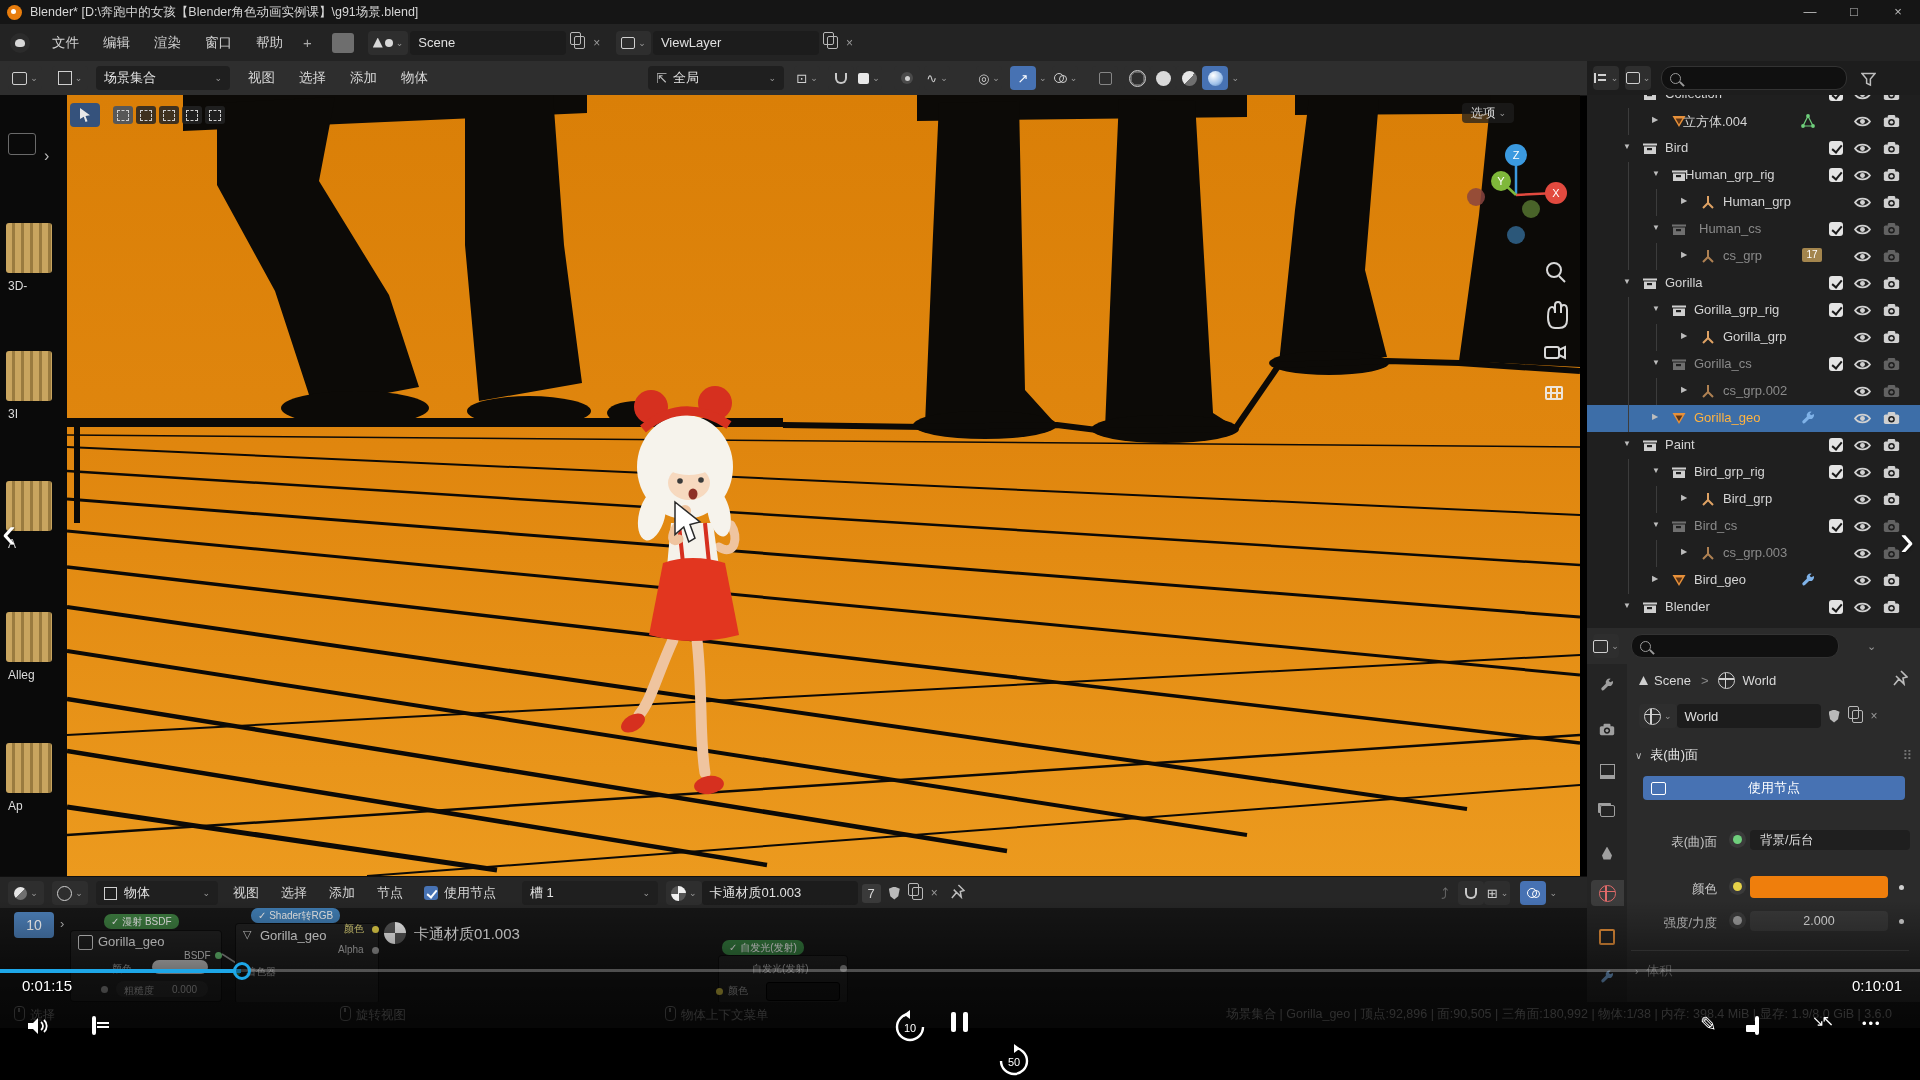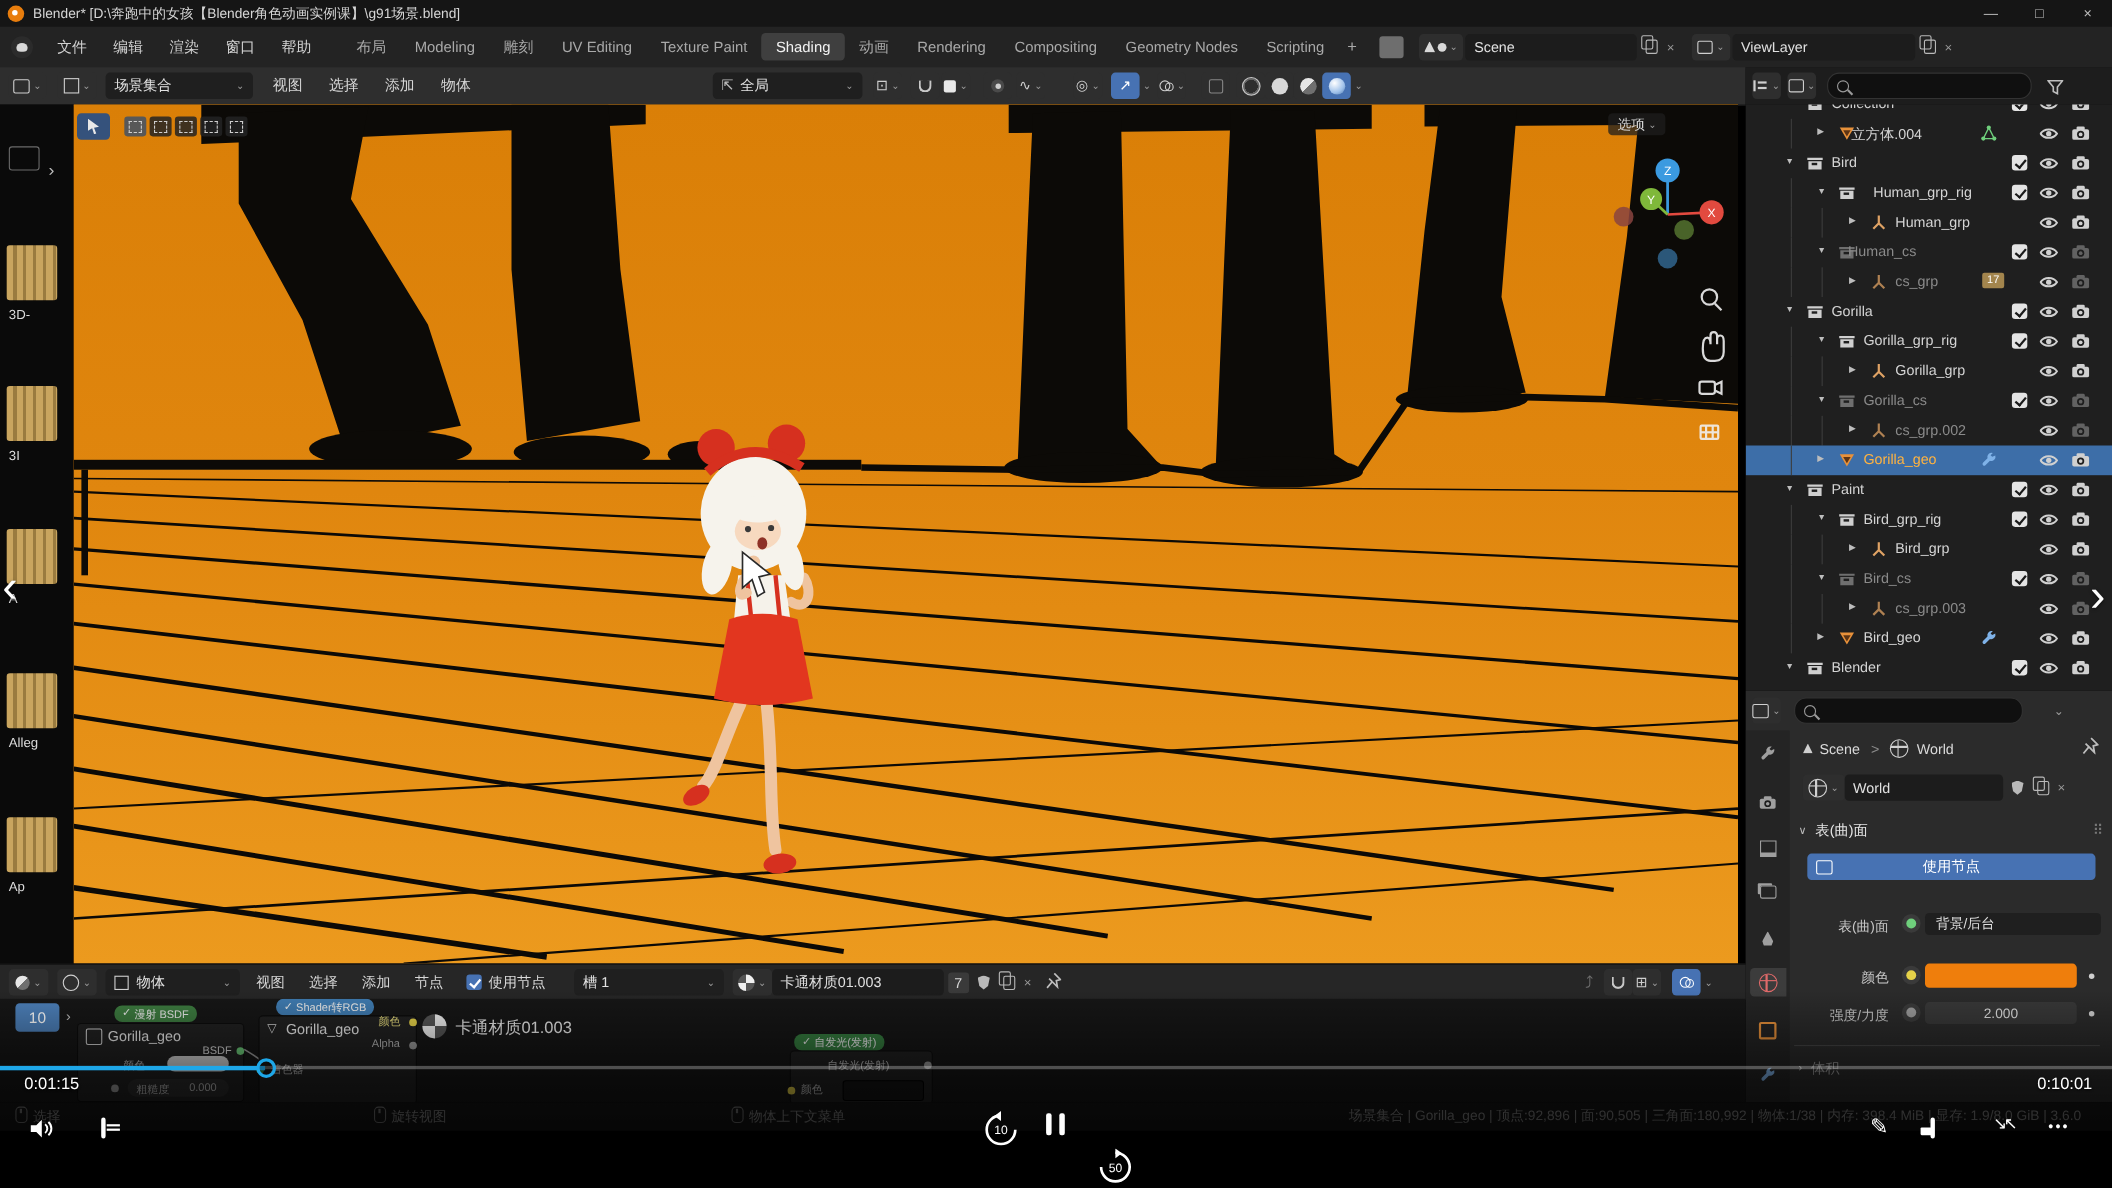--- a/index.html
+++ b/index.html
@@ -188,33 +188,20 @@
 
   <div id="menubar" class="abs flex">
     <span class="logo2"></span>
     <div id="menus" class="flex">
         <span class="">文件</span>
         <span class="">编辑</span>
         <span class="">渲染</span>
         <span class="">窗口</span>
         <span class="">帮助</span>
       </div>
-    <div id="tabs" class="flex">
-        <span class="">布局</span>
-        <span class="">Modeling</span>
-        <span class="">雕刻</span>
-        <span class="">UV Editing</span>
-        <span class="">Texture Paint</span>
-        <span class="active">Shading</span>
-        <span class="">动画</span>
-        <span class="">Rendering</span>
-        <span class="">Compositing</span>
-        <span class="">Geometry Nodes</span>
-        <span class="">Scripting</span>
-      </div>
     <span id="tab-add">+</span>
     <span class="gray-tile"></span>
     <div class="icon-btn" style="margin-left:14px">
       <span style="width:10px;height:10px;background:#d9d9d9;clip-path:polygon(50% 0,100% 100%,0 100%)"></span>
       <span style="width:8px;height:8px;border-radius:50%;background:#d9d9d9;margin-left:2px"></span>
       <span class="v">⌄</span>
     </div>
     <div class="id-field" style="width:140px;margin-left:2px">
       <span>Scene</span>
     </div>
@@ -550,21 +537,21 @@
           </span>
         </div>
         <div class="orow">
           <span class="vline" style="left:41px"></span>
           <span class="exp" style="left:65px">▼</span>
           <span class="oicon" style="left:84px">
             <svg viewBox="0 0 16 14">
               <use href="#i-box"></use>
             </svg>
           </span>
-          <span class="olabel" style="left:116px">Human_grp_rig</span>
+          <span class="olabel" style="left:98px">Human_grp_rig</span>
           <span class="cb"></span>
           <span class="oeye">
             <svg viewBox="0 0 16 12">
               <use href="#i-eye"></use>
             </svg>
           </span>
           <span class="ocam">
             <svg viewBox="0 0 16 13">
               <use href="#i-cam"></use>
             </svg>
@@ -592,21 +579,21 @@
           </span>
         </div>
         <div class="orow gray">
           <span class="vline" style="left:41px"></span>
           <span class="exp" style="left:65px">▼</span>
           <span class="oicon" style="left:84px">
             <svg viewBox="0 0 16 14">
               <use href="#i-box"></use>
             </svg>
           </span>
-          <span class="olabel" style="left:93px">Human_cs</span>
+          <span class="olabel" style="left:112px">Human_cs</span>
           <span class="cb"></span>
           <span class="oeye">
             <svg viewBox="0 0 16 12">
               <use href="#i-eye"></use>
             </svg>
           </span>
           <span class="ocam off">
             <svg viewBox="0 0 16 13">
               <use href="#i-cam"></use>
             </svg>

